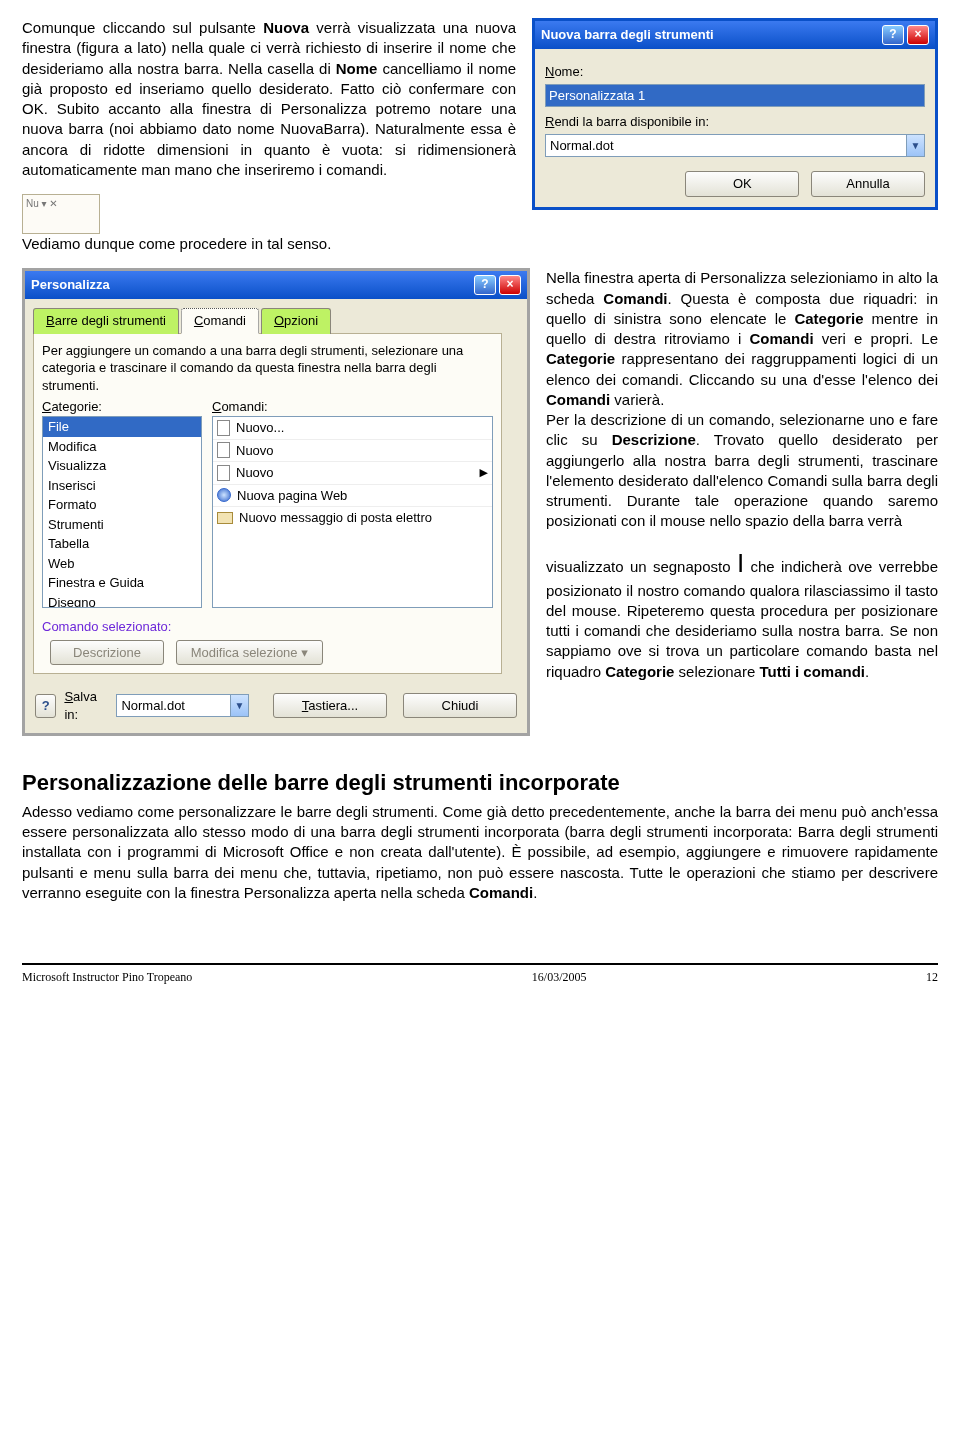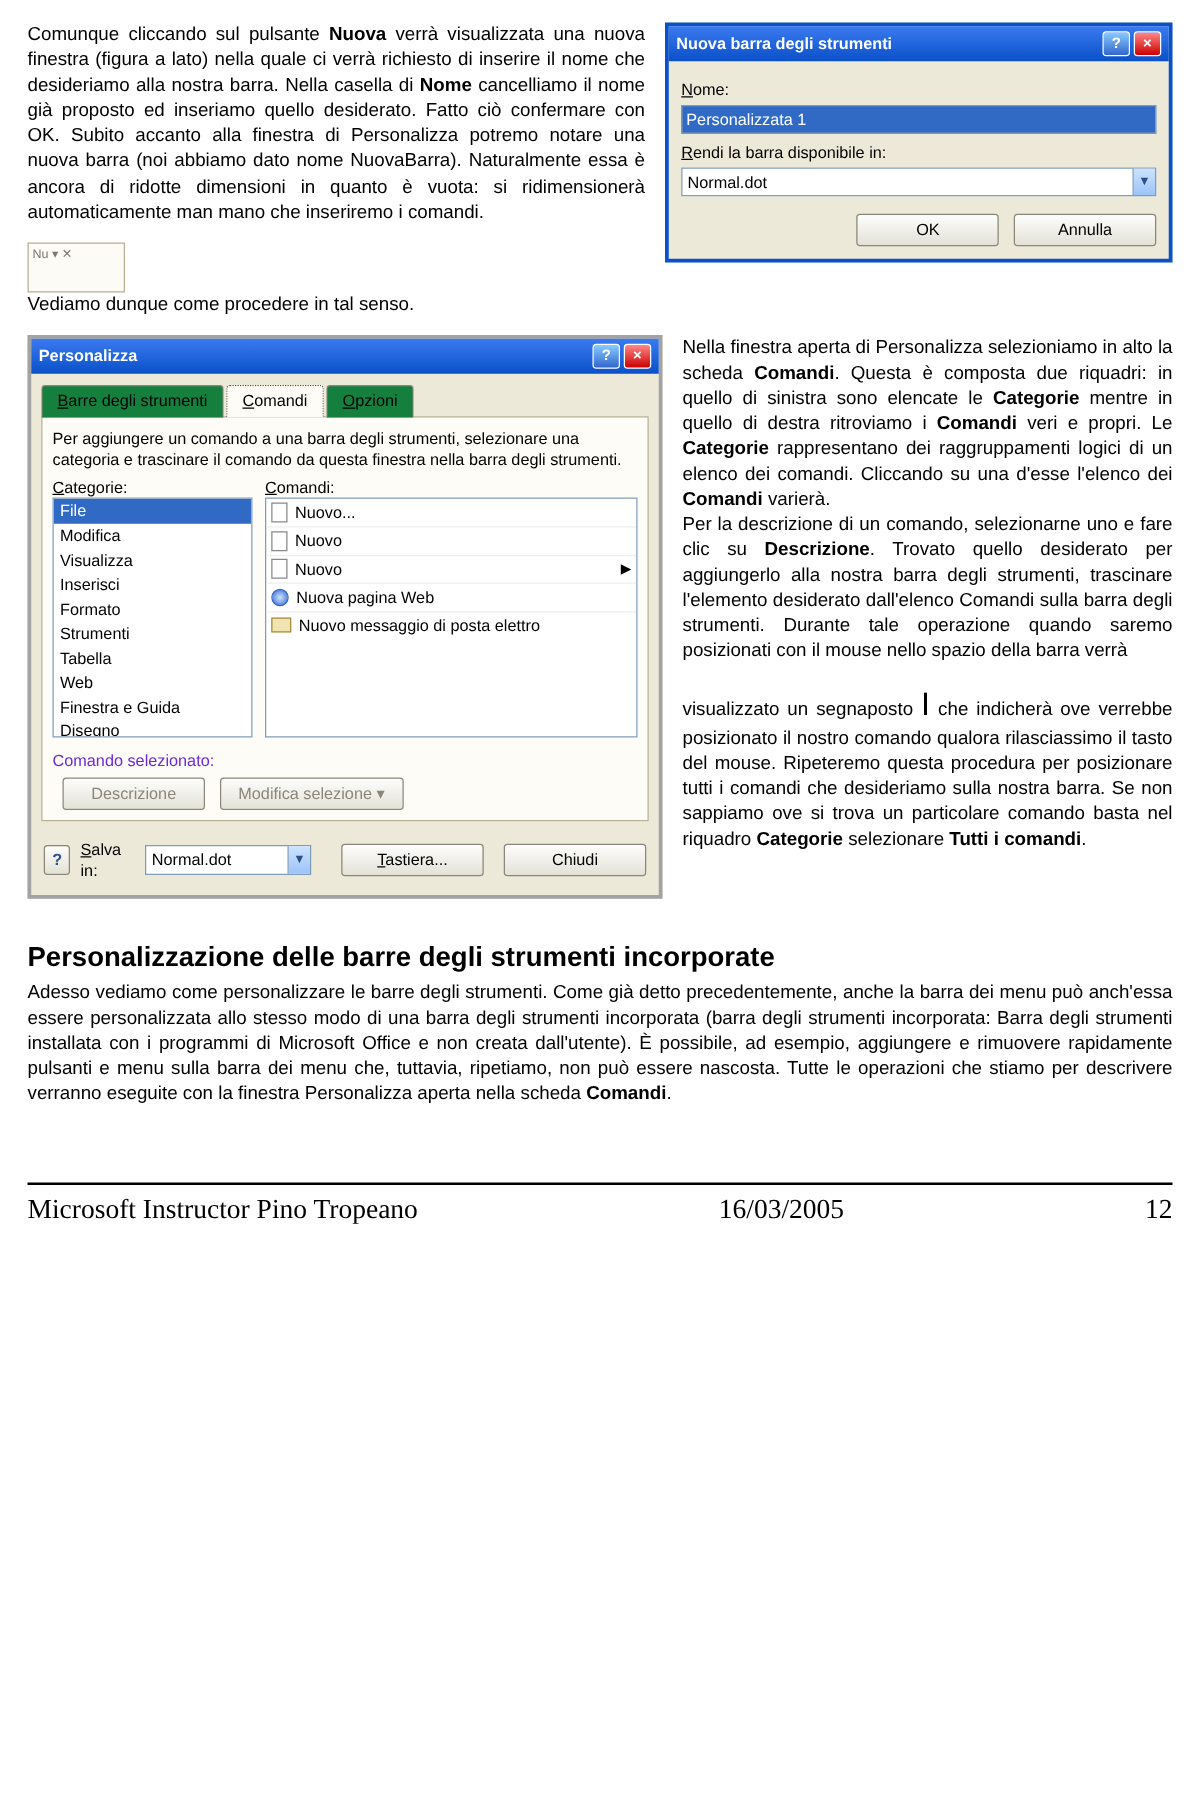--- a/index.html
+++ b/index.html
@@ -112,32 +112,32 @@
     background: #ece9d8;
     font-family: Tahoma, Arial, sans-serif;
     font-size: 13px;
   }
   .tabs { margin: 8px 8px 0 8px; display: flex; gap: 2px; }
   .tab {
     padding: 3px 12px;
     border: 1px solid #8a867a;
     border-bottom: none;
     border-radius: 3px 3px 0 0;
-    background: #15803d;
+    background: #bef264;
     position: relative;
     top: 1px;
   }
   .tab.active {
     background: #fdfcf6;
     border: 1px dotted #555;
     border-bottom: 1px solid #fdfcf6;
     font-weight: normal;
   }
   .tabpanel {
-    margin: 0 8px 8px 8px;
+    margin: 0 25px 8px 8px;
     border: 1px solid #b8b093;
     background: #fdfcf6;
     padding: 8px;
   }
   .listbox {
     border: 1px solid #7f9db9;
     background: #fff;
     height: 190px;
     overflow: hidden;
     font-size: 13px;
@@ -181,21 +181,21 @@
     margin: 24px 0 4px 0;
   }
 
   .clear { clear: both; }
 
   
   .footer-line { border-top: 2px solid #000; margin-top: 60px; padding-top: 4px; }
   .footer {
     display: flex; justify-content: space-between;
     font-family: 'Times New Roman', serif;
-    font-size: 22px;
+    font-size: 12px;
   }
 </style>
 </head>
 <body>
 
 <div class="float-right">
   <div class="dlg1">
     <div class="titlebar">
       <span>Nuova barra degli strumenti</span>
       <span class="titlebar-buttons">

